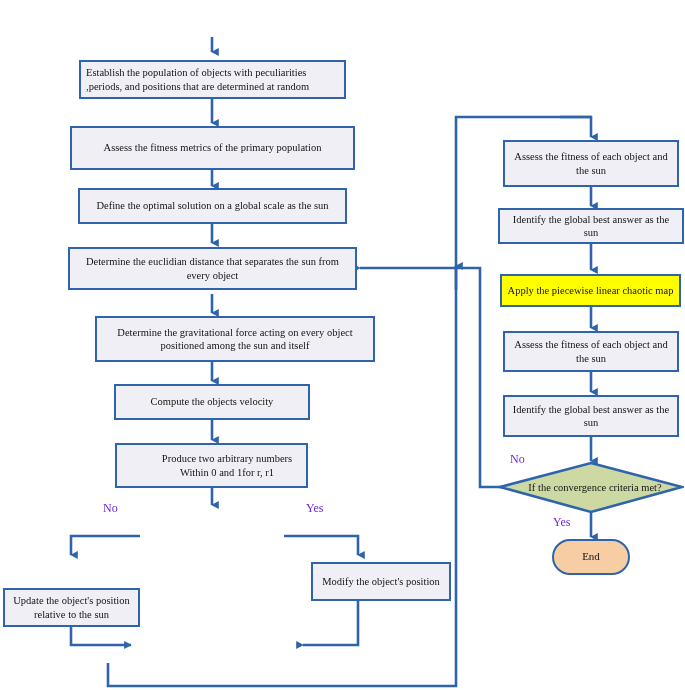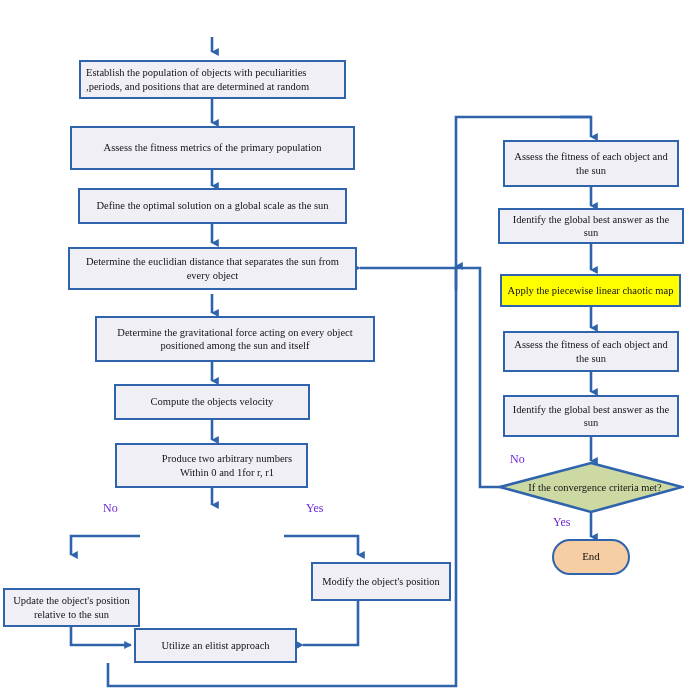--- a/index.html
+++ b/index.html
@@ -182,23 +182,20 @@
 
 
   <div class="node proc" style="left:3px; top:562px; width:137px; height:39px;margin-top:26px;">
     <span>Update the object's position relative to the sun</span>
   </div>
 
   <div class="node proc" style="left:288px; top:562px; width:140px; height:39px;margin-left:23px;">
     <span>Modify the object's position</span>
   </div>
 
-  <div class="node proc" style="left:134px; top:628px; width:163px; height:35px;">
-    <span>Utilize an elitist approach</span>
-  </div>
 
   <div class="node proc" style="left:503px; top:140px; width:176px; height:47px;">
     <span>Assess the fitness of each object and the sun</span>
   </div>
 
   <div class="node proc" style="left:498px; top:208px; width:186px; height:36px;">
     <span>Identify the global best answer as the sun</span>
   </div>
 
   <div class="node highlight" style="left:500px; top:274px; width:181px; height:33px;">

